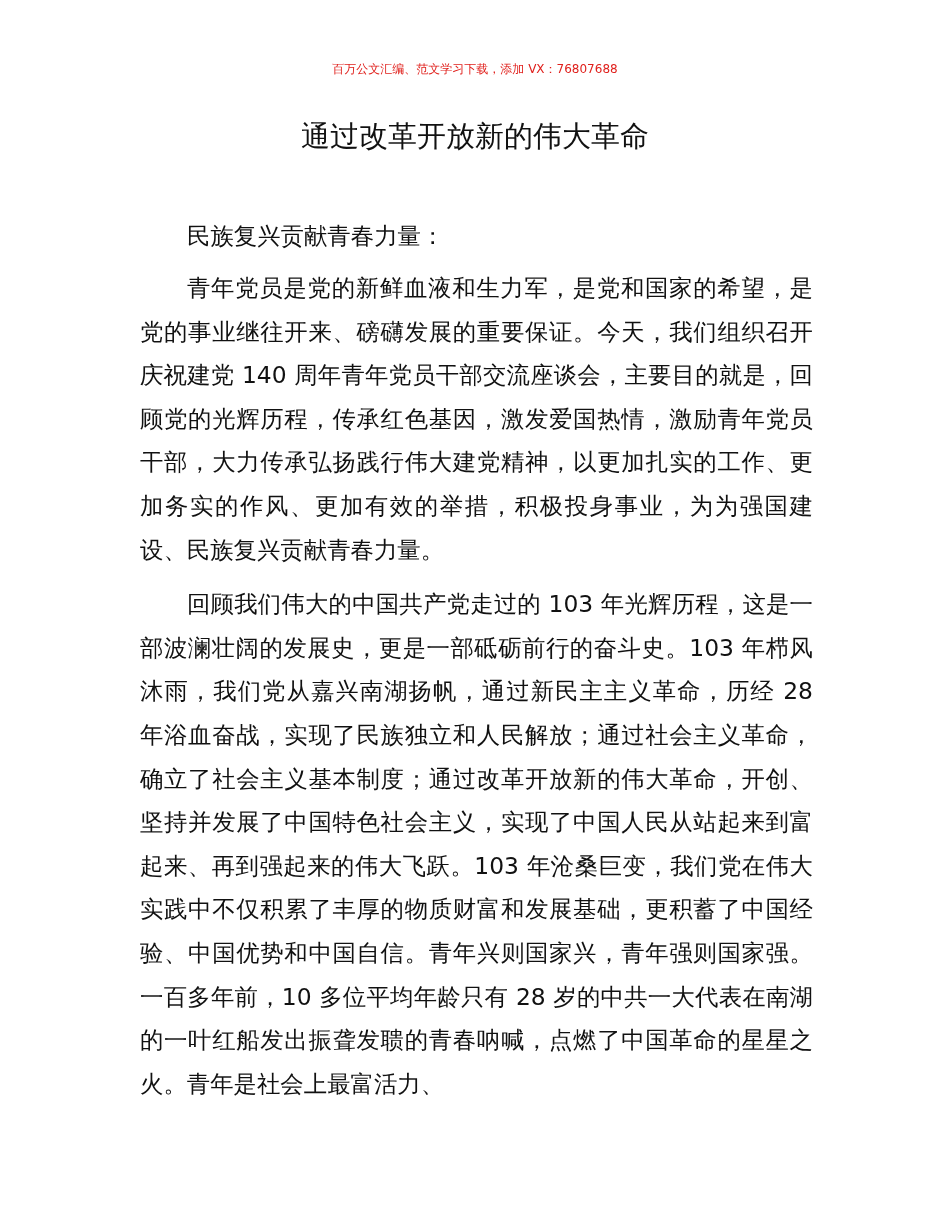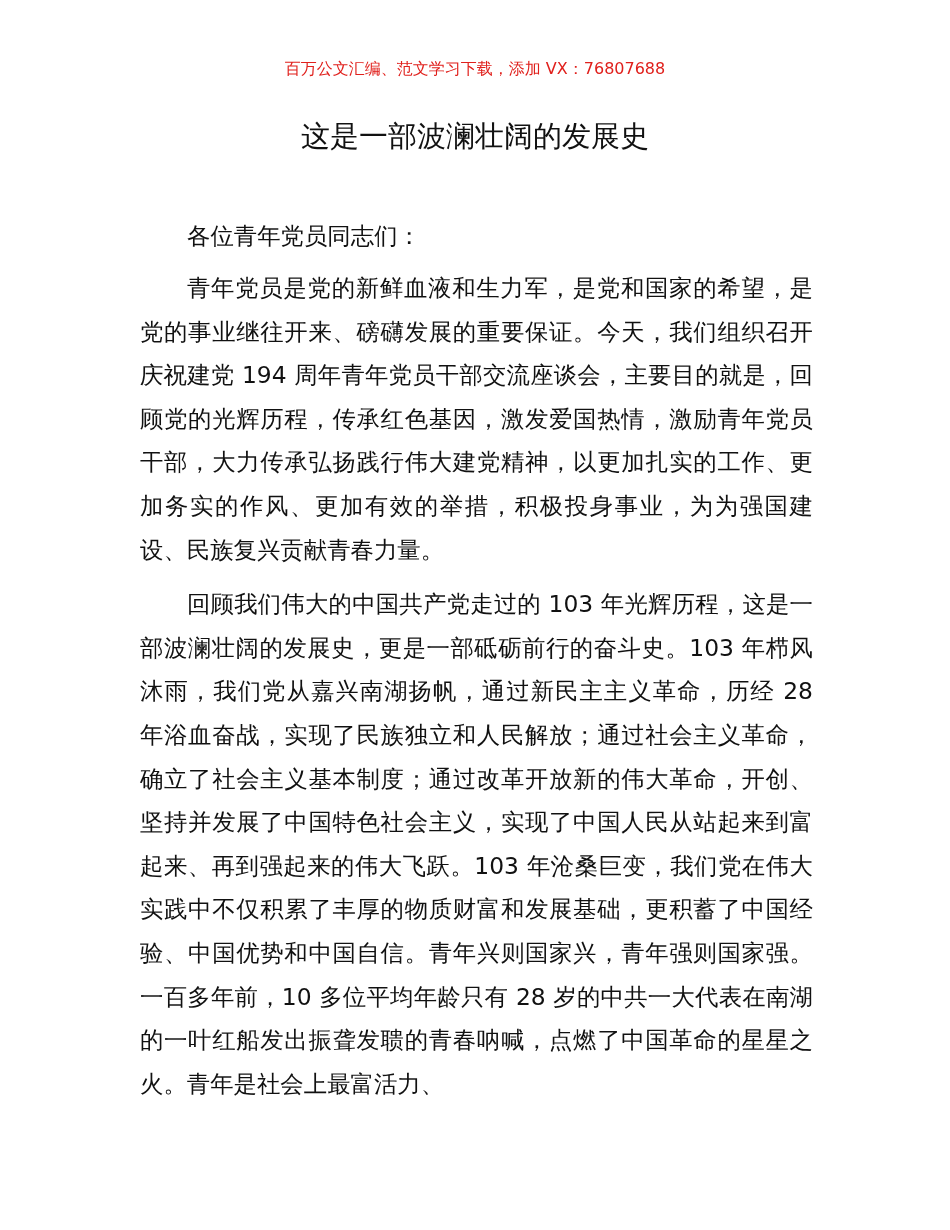--- a/index.html
+++ b/index.html
@@ -22,21 +22,21 @@
       width: 950px;
       height: 1230px;
       background: #ffffff;
     }
     .header-banner {
       position: absolute;
       top: 57px;
       left: 0;
       width: 950px;
       text-align: center;
-      font-size: 16px;
+      font-size: 12px;
       line-height: 24px;
       color: #e0201c;
       letter-spacing: 0px;
     }
     .title {
       position: absolute;
       top: 114px;
       left: 100px;
       width: 750px;
       text-align: center;
@@ -69,21 +69,21 @@
     .para-1 { margin-top: 11px; }
     .para-2 { margin-top: 11px; }
   </style>
 </head>
 <body>
 
 <div class="page">
   <div class="header-banner">百万公文汇编、范文学习下载，添加 VX：76807688</div>
 
   <div class="title">
-    <div>这是一部波澜壮阔的发展史</div>
+    <div>通过改革开放新的伟大革命</div>
   </div>
 
   <div class="body-text">
-    <p class="salutation">各位青年党员同志们：</p>
-    <p class="para para-1">青年党员是党的新鲜血液和生力军，是党和国家的希望，是党的事业继往开来、磅礴发展的重要保证。今天，我们组织召开庆祝建党 194 周年青年党员干部交流座谈会，主要目的就是，回顾党的光辉历程，传承红色基因，激发爱国热情，激励青年党员干部，大力传承弘扬践行伟大建党精神，以更加扎实的工作、更加务实的作风、更加有效的举措，积极投身事业，为为强国建设、民族复兴贡献青春力量。</p>
+    <p class="salutation">民族复兴贡献青春力量：</p>
+    <p class="para para-1">青年党员是党的新鲜血液和生力军，是党和国家的希望，是党的事业继往开来、磅礴发展的重要保证。今天，我们组织召开庆祝建党 140 周年青年党员干部交流座谈会，主要目的就是，回顾党的光辉历程，传承红色基因，激发爱国热情，激励青年党员干部，大力传承弘扬践行伟大建党精神，以更加扎实的工作、更加务实的作风、更加有效的举措，积极投身事业，为为强国建设、民族复兴贡献青春力量。</p>
     <p class="para para-2">回顾我们伟大的中国共产党走过的 103 年光辉历程，这是一部波澜壮阔的发展史，更是一部砥砺前行的奋斗史。103 年栉风沐雨，我们党从嘉兴南湖扬帆，通过新民主主义革命，历经 28 年浴血奋战，实现了民族独立和人民解放；通过社会主义革命，确立了社会主义基本制度；通过改革开放新的伟大革命，开创、坚持并发展了中国特色社会主义，实现了中国人民从站起来到富起来、再到强起来的伟大飞跃。103 年沧桑巨变，我们党在伟大实践中不仅积累了丰厚的物质财富和发展基础，更积蓄了中国经验、中国优势和中国自信。青年兴则国家兴，青年强则国家强。一百多年前，10 多位平均年龄只有 28 岁的中共一大代表在南湖的一叶红船发出振聋发聩的青春呐喊，点燃了中国革命的星星之火。青年是社会上最富活力、</p>
   </div>
 </div>
 
 </body></html>

